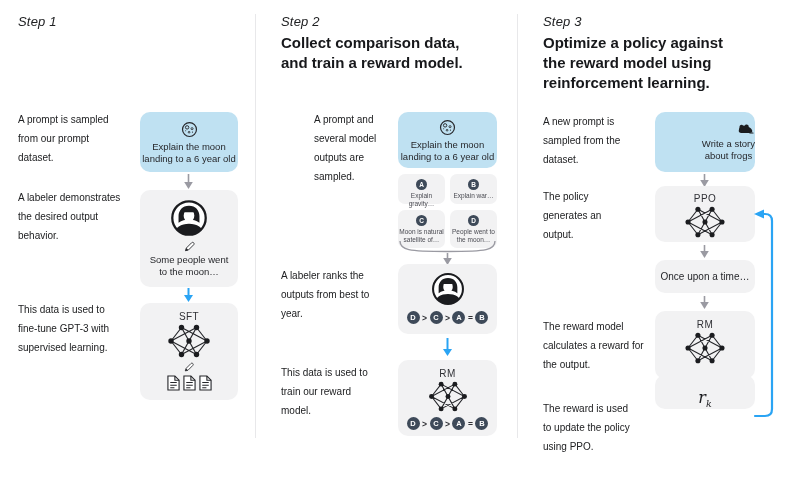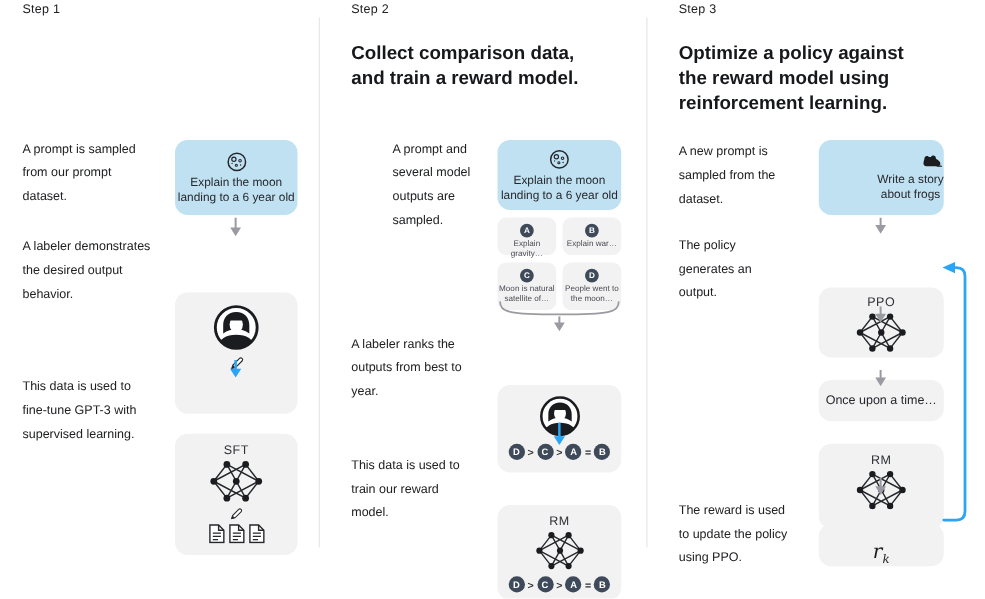--- a/index.html
+++ b/index.html
@@ -1,25 +1,25 @@
 <!DOCTYPE html>
 <html><head>
 <meta charset="utf-8">
 <style>
   html,body{margin:0;padding:0;background:#fff;}
   .page{position:relative;width:788px;height:479px;background:#fff;overflow:hidden;
         font-family:"Liberation Sans",sans-serif;color:#202123;}
   .divider{position:absolute;top:14px;height:424px;width:1px;background:#e8e8ea;}
   .col{position:absolute;top:0;height:479px;}
-  .step-label{position:absolute;left:18px;top:2px;font-size:10px;letter-spacing:.2px;color:#202123;}
+  .step-label{position:absolute;left:18px;top:14px;font-size:13px;letter-spacing:.2px;color:#202123;font-style:italic;}
   .title{position:absolute;left:18px;top:33px;font-size:15px;font-weight:bold;line-height:20px;color:#17181b;}
   .tblock{position:absolute;left:18px;font-size:10px;line-height:19px;color:#202123;}
   .dbox{position:absolute;border-radius:10px;display:flex;flex-direction:column;align-items:center;box-sizing:border-box;}
   .blue{background:#bfe1f2;}
-  .gray{background:#f2f2f3;margin-top:44px;}
+  .gray{background:#f2f2f3;}
   .bcap{font-size:9.5px;line-height:11.5px;text-align:center;color:#26272b;margin-top:3px;}
   .model-label{font-size:10px;letter-spacing:.4px;color:#303136;margin-bottom:1px;}
   .mini{position:absolute;background:#f2f2f3;border-radius:7px;display:flex;flex-direction:column;align-items:center;box-sizing:border-box;}
   .letter{width:11px;height:11px;border-radius:50%;background:#3e4a59;color:#fff;font-size:6.5px;font-weight:bold;
           display:flex;align-items:center;justify-content:center;margin-top:5px;flex:none;}
   .mcap{font-size:6.5px;line-height:7.8px;color:#4a4b52;text-align:center;margin-top:2px;}
   .rank{display:flex;align-items:center;gap:2.5px;}
   .rc{width:13px;height:13px;border-radius:50%;background:#3e4a59;color:#fff;font-size:7.5px;font-weight:bold;
       display:flex;align-items:center;justify-content:center;flex:none;}
   .ro{font-size:8.5px;font-weight:bold;color:#2e2f34;}
@@ -105,20 +105,24 @@
         <polygon points="1.2,8 9.8,8 5.5,15" fill="#9a9aa2"></polygon>
     </svg>
 
     <div class="dbox gray" style="left:140px;top:190px;width:98px;height:97px;padding-top:9px;">
       <svg width="38" height="38">
           <use href="#icon-person" xlink:href="#icon-person"></use>
         </svg>
       <svg width="13" height="13" style="margin-top:3px;">
           <use href="#icon-pencil" xlink:href="#icon-pencil"></use>
         </svg>
+      <div class="bcap" style="margin-top:1px;">
+        <div>Some people went</div>
+        <div>to the moon…</div>
+      </div>
     </div>
 
     <svg class="arrow" style="left:183px;top:288px;" width="11" height="14" viewBox="0 0 11 14">
       <line x1="5.5" y1="0" x2="5.5" y2="8" stroke="#2aa4f4" stroke-width="2"></line>
         <polygon points="1,7 10,7 5.5,14" fill="#2aa4f4"></polygon>
     </svg>
 
     <div class="dbox gray" style="left:140px;top:303px;width:98px;height:97px;padding-top:8px;">
       <div class="model-label">SFT</div>
       <svg width="50" height="36">
@@ -237,20 +241,21 @@
 
   <div class="col" style="left:525px;width:263px;">
     <div class="step-label">Step 3</div>
     <div class="title">
       <div>Optimize a policy against</div>
       <div>the reward model using</div>
       <div>reinforcement learning.</div>
     </div>
     <div class="tblock" style="top:112px;width:95px;">A new prompt is sampled from the dataset.</div>
     <div class="tblock" style="top:187px;width:80px;">The policy generates an output.</div>
+    <div class="tblock" style="top:317px;width:108px;">The reward model calculates a reward for the output.</div>
     <div class="tblock" style="top:399px;width:92px;">The reward is used to update the policy using PPO.</div>
 
     <div class="dbox blue" style="left:130px;top:112px;width:100px;height:60px;padding-top:10px;align-items:flex-end;">
       <svg width="19" height="13">
           <use href="#icon-frog" xlink:href="#icon-frog"></use>
         </svg>
       <div class="bcap">
         <div>Write a story</div>
         <div>about frogs</div>
       </div>

